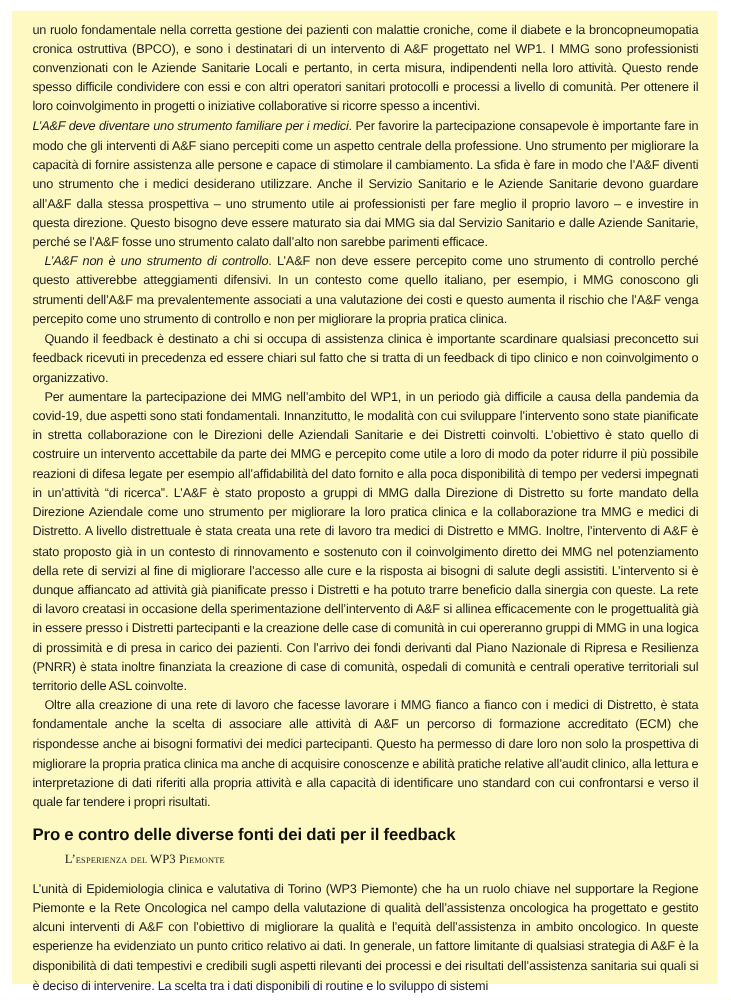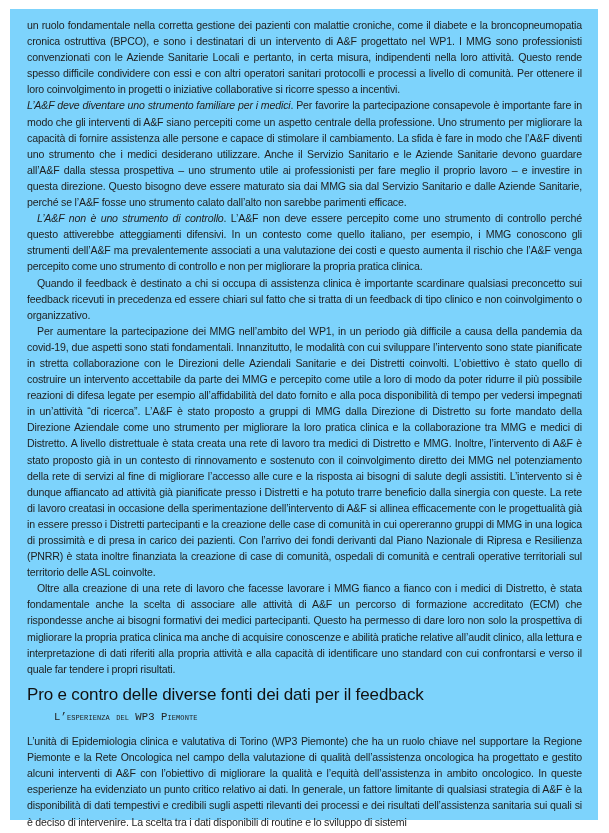--- a/index.html
+++ b/index.html
@@ -12,21 +12,21 @@
       height: 833px;
       position: relative;
       overflow: hidden;
     }
     .box {
       position: absolute;
       left: 10px;
       top: 9px;
       width: 588px;
       height: 811px;
-      background: #7dd3fc;
+      background: #fef9c3;
       box-sizing: border-box;
       padding: 8px 16px 0 17px;
     }
     .text {
       font-family: "Liberation Sans", sans-serif;
       font-size: 10.6px;
       line-height: 16.1px;
       color: #1e1e1e;
       text-align: justify;
       letter-spacing: -0.15px;
@@ -41,29 +41,29 @@
     .question {
       font-style: italic;
       margin-top: 9px;
       margin-bottom: 9px;
     }
     em {
       font-style: italic;
     }
     h2 {
       font-family: "Liberation Sans", sans-serif;
-      font-weight: normal;
-      font-size: 17px;
+      font-weight: bold;
+      font-size: 14px;
       margin: 10px 0 6px 0;
       color: #111;
       letter-spacing: -0.1px;
     }
     .smallcaps {
       font-variant: small-caps;
-      font-family: Liberation Mono, monospace;
+      font-family: Liberation Serif, serif;
       font-size: 10.6px;
       margin: 0 0 8px 0;
       color: #222;
       letter-spacing: 0.1px;
       padding-left: 27px;
     }
   </style>
 </head>
 <body>
 

